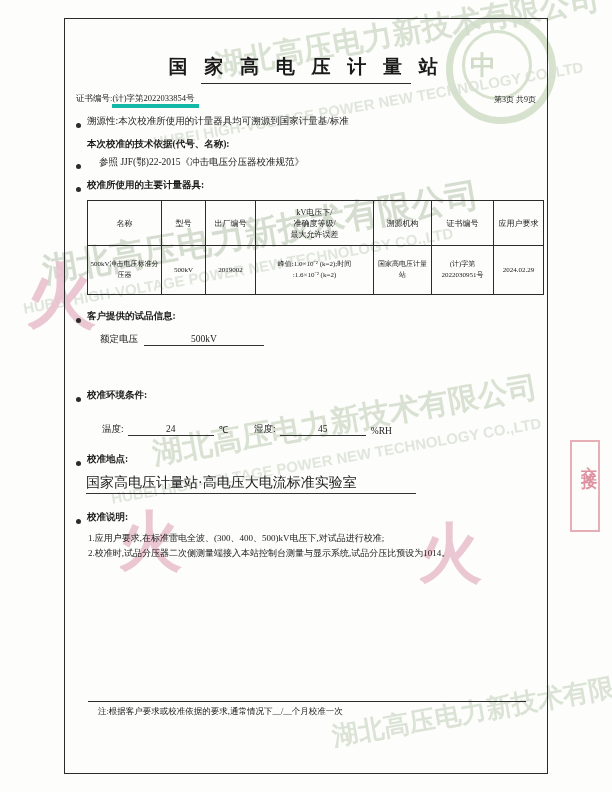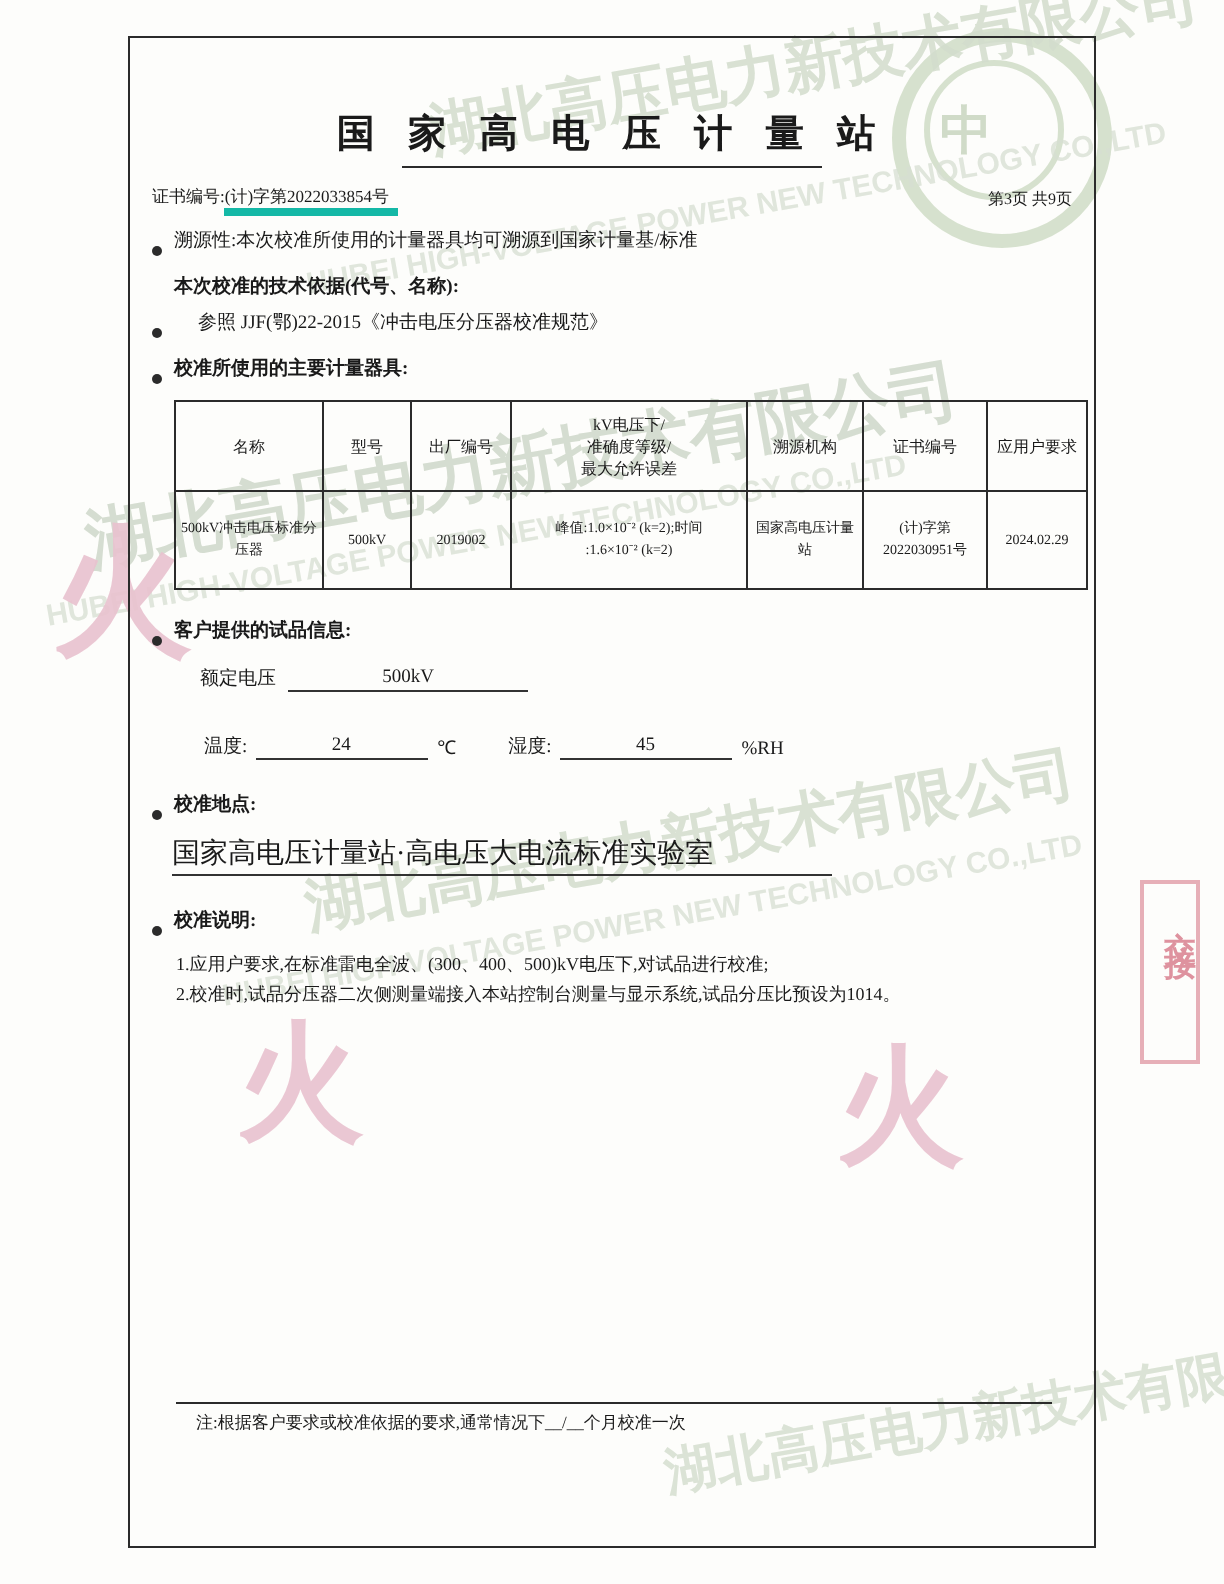--- a/index.html
+++ b/index.html
@@ -343,20 +343,24 @@
 
     <div class="bullet-line" style="margin-top:14px;">
       <span class="bullet"></span>
       <span class="sec-body sec-bold">客户提供的试品信息:</span>
     </div>
     <div class="field-row">
       <span class="field-label">额定电压</span>
       <span class="field-value">500kV</span>
     </div>
 
+    <div class="bullet-line" style="margin-top:42px;">
+      <span class="bullet"></span>
+      <span class="sec-body sec-bold">校准环境条件:</span>
+    </div>
     <div class="cond-row">
       <span class="cond-label">温度:</span>
       <span class="cond-val">24</span>
       <span class="cond-unit">℃</span>
       <span class="cond-label">湿度:</span>
       <span class="cond-val">45</span>
       <span style="margin-left:5px;margin-top:14px;">%RH</span>
     </div>
 
     <div class="bullet-line" style="margin-top:16px;">

